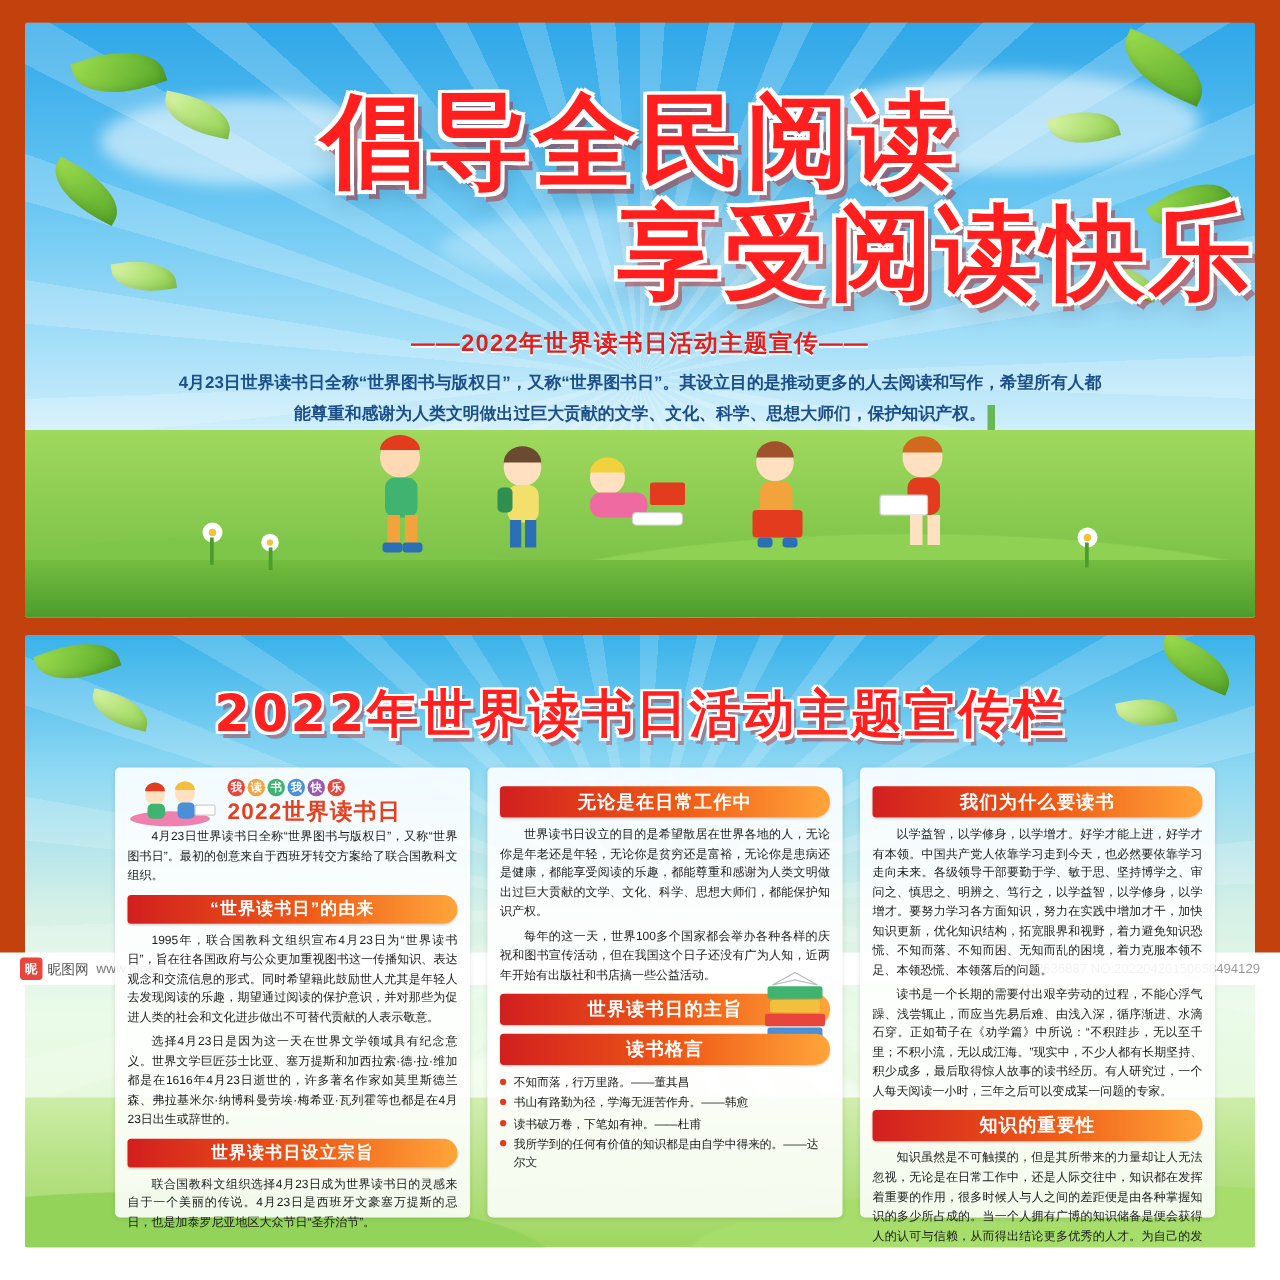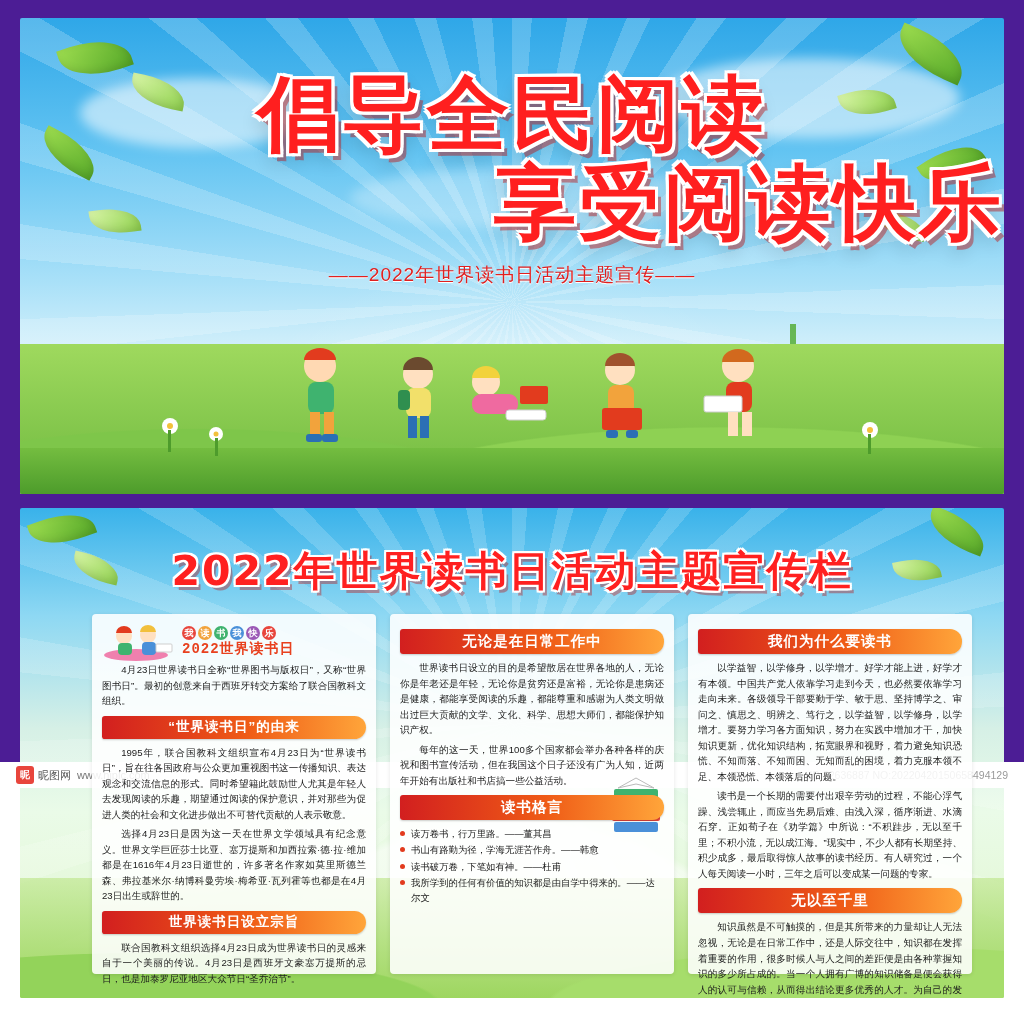--- a/index.html
+++ b/index.html
@@ -2,21 +2,21 @@
 <html><head>
 <meta charset="utf-8">
 <style>
   * { box-sizing: border-box; margin: 0; padding: 0; }
   html, body {
     width: 1024px; height: 1024px;
     font-family: "Liberation Sans", sans-serif;
     background: #ffffff;
     overflow: hidden;
   }
-  .page { position: relative; width: 1024px; height: 788px; background:#4c1d95; }
+  .page { position: relative; width: 1024px; height: 788px; background:#c2410c; }
 
   
   .banner {
     position: absolute; left: 20px; top: 18px;
     width: 984px; height: 476px;
     border-radius: 2px;
     overflow: hidden;
     background:
       radial-gradient(circle at 50% 120%, rgba(255,255,255,0.55) 0%, rgba(255,255,255,0) 45%),
       linear-gradient(180deg, #2fa7e8 0%, #63c4f2 28%, #a8e0f8 55%, #d9f2fb 72%, #eafaf3 84%, #ffffff 100%);
@@ -68,21 +68,21 @@
     color: #ff1f1f;
     line-height: 1.08;
     text-shadow:
       3px 0 0 #fff, -3px 0 0 #fff, 0 3px 0 #fff, 0 -3px 0 #fff,
       3px 3px 0 #fff, -3px 3px 0 #fff, 3px -3px 0 #fff, -3px -3px 0 #fff,
       6px 7px 0 rgba(190,20,20,.45), 0 10px 18px rgba(0,0,0,.18);
   }
   .t-line.two { font-size: 82px; text-align: right; }
   .subtitle {
     position:absolute; left:0; top:244px; width:984px; text-align:center;
-    font-size: 19px; font-weight:normal; color:#e02020; letter-spacing:1px;
+    font-size: 19px; font-weight:bold; color:#e02020; letter-spacing:1px;
     text-shadow: 0 1px 0 #fff;
     z-index:6;
   }
   .banner-desc {
     position:absolute; left:120px; top:276px; width:744px; text-align:center;
     font-size: 13.5px; line-height: 1.85; color:#1c4f8a; font-weight:bold;
     z-index:6;
   }
 
   
@@ -161,21 +161,21 @@
     width:5px; height:5px; border-radius:50%; background:#e23b1e;
   }
 
   
   .badge-row { display:flex; align-items:center; gap:6px; height:40px; }
   .badge-kids { width:74px; height:40px; position:relative; }
   .badge-text { flex:1; }
   .badge-top { display:flex; gap:2px; }
   .bt { font-size:9px; color:#fff; font-weight:bold; border-radius:50%; width:14px; height:14px;
         display:flex; align-items:center; justify-content:center; }
-  .badge-main { font-size:14px; font-weight:bold; color:#e8401e; letter-spacing:1px;font-family:Liberation Mono, monospace; }
+  .badge-main { font-size:18px; font-weight:bold; color:#e8401e; letter-spacing:1px; }
 
   .books-art { position:absolute; right:10px; top:150px; width:56px; height:80px; }
 
   
   .footer {
     position:absolute; left:0; bottom:0; width:1024px; height:26px;
     background:#ffffff; display:flex; align-items:center; padding:0 16px;
     font-size:11px; color:#8a8a8a;
   }
   .logo-mark {
@@ -231,20 +231,21 @@
       </svg>
       <div class="hills"></div>
       <div class="grass-strip"></div>
     </div>
 
     <div class="banner-title">
       <div class="t-line">倡导全民阅读</div>
       <div class="t-line two">享受阅读快乐</div>
     </div>
     <div class="subtitle">——2022年世界读书日活动主题宣传——</div>
+    <div class="banner-desc">4月23日世界读书日全称“世界图书与版权日”，又称“世界图书日”。其设立目的是推动更多的人去阅读和写作，希望所有人都能尊重和感谢为人类文明做出过巨大贡献的文学、文化、科学、思想大师们，保护知识产权。</div>
 
     <div class="kids">
       <svg width="984" height="130" viewBox="0 0 984 130">
 
         <g>
           <circle cx="300" cy="36" r="16" fill="#ffd9b3"></circle>
           <path d="M284 30 a16 12 0 0 1 32 0 z" fill="#e23b1e"></path>
           <rect x="288" y="52" width="26" height="32" rx="8" fill="#3fb36f"></rect>
           <rect x="290" y="82" width="10" height="24" fill="#f2a33c"></rect>
           <rect x="304" y="82" width="10" height="24" fill="#f2a33c"></rect>
@@ -354,47 +355,48 @@
 
         <div class="hdr">世界读书日设立宗旨</div>
         <div class="para">联合国教科文组织选择4月23日成为世界读书日的灵感来自于一个美丽的传说。4月23日是西班牙文豪塞万提斯的忌日，也是加泰罗尼亚地区大众节日“圣乔治节”。</div>
       </div>
 
       <div class="col c-mid" style="position:relative">
         <div class="hdr big">无论是在日常工作中</div>
         <div class="para">世界读书日设立的目的是希望散居在世界各地的人，无论你是年老还是年轻，无论你是贫穷还是富裕，无论你是患病还是健康，都能享受阅读的乐趣，都能尊重和感谢为人类文明做出过巨大贡献的文学、文化、科学、思想大师们，都能保护知识产权。</div>
         <div class="para">每年的这一天，世界100多个国家都会举办各种各样的庆祝和图书宣传活动，但在我国这个日子还没有广为人知，近两年开始有出版社和书店搞一些公益活动。</div>
 
+        <div class="hdr big">世界读书日的主旨</div>
 
         <div class="books-art">
           <svg width="56" height="80" viewBox="0 0 56 80">
             <rect x="6" y="58" width="44" height="10" rx="2" fill="#4a90d9"></rect>
             <rect x="4" y="47" width="48" height="10" rx="2" fill="#e8453c"></rect>
             <rect x="8" y="36" width="40" height="10" rx="2" fill="#f2c03c"></rect>
             <rect x="6" y="25" width="44" height="10" rx="2" fill="#3fb36f"></rect>
             <path d="M10 24 L28 14 L46 24 L28 20 Z" fill="#ffffff" stroke="#bbb"></path>
           </svg>
         </div>
 
         <div class="hdr big">读书格言</div>
         <div class="quote-list">
-          <div class="q-item">读万卷书，行万里路。——董其昌</div>
+          <div class="q-item">不知而落，行万里路。——董其昌</div>
           <div class="q-item">书山有路勤为径，学海无涯苦作舟。——韩愈</div>
           <div class="q-item">读书破万卷，下笔如有神。——杜甫</div>
           <div class="q-item">我所学到的任何有价值的知识都是由自学中得来的。——达尔文</div>
 
         </div>
       </div>
 
       <div class="col c-right">
         <div class="hdr big">我们为什么要读书</div>
         <div class="para">以学益智，以学修身，以学增才。好学才能上进，好学才有本领。中国共产党人依靠学习走到今天，也必然要依靠学习走向未来。各级领导干部要勤于学、敏于思、坚持博学之、审问之、慎思之、明辨之、笃行之，以学益智，以学修身，以学增才。要努力学习各方面知识，努力在实践中增加才干，加快知识更新，优化知识结构，拓宽眼界和视野，着力避免知识恐慌、不知而落、不知而困、无知而乱的困境，着力克服本领不足、本领恐慌、本领落后的问题。</div>
         <div class="para">读书是一个长期的需要付出艰辛劳动的过程，不能心浮气躁、浅尝辄止，而应当先易后难、由浅入深，循序渐进、水滴石穿。正如荀子在《劝学篇》中所说：“不积跬步，无以至千里；不积小流，无以成江海。”现实中，不少人都有长期坚持、积少成多，最后取得惊人故事的读书经历。有人研究过，一个人每天阅读一小时，三年之后可以变成某一问题的专家。</div>
 
-        <div class="hdr big">无以至千里</div>
+        <div class="hdr big">知识的重要性</div>
         <div class="para">知识虽然是不可触摸的，但是其所带来的力量却让人无法忽视，无论是在日常工作中，还是人际交往中，知识都在发挥着重要的作用，很多时候人与人之间的差距便是由各种掌握知识的多少所占成的。当一个人拥有广博的知识储备是便会获得人的认可与信赖，从而得出结论更多优秀的人才。为自己的发展奠定更加坚实的基础，而且掌握的知识越多，自己便拥有更多的选择权，从而可以增加更多的收入，改善自己的状况。</div>
       </div>
     </div>
 
     <div class="leaf" style="left:10px;top:6px;width:64px;height:30px;transform:rotate(-20deg)"></div>
     <div class="leaf pale" style="left:52px;top:48px;width:48px;height:24px;transform:rotate(14deg)"></div>
     <div class="leaf" style="right:16px;top:8px;width:62px;height:30px;transform:rotate(22deg)"></div>
     <div class="leaf pale" style="right:64px;top:50px;width:46px;height:24px;transform:rotate(-12deg)"></div>
   </div>
 

